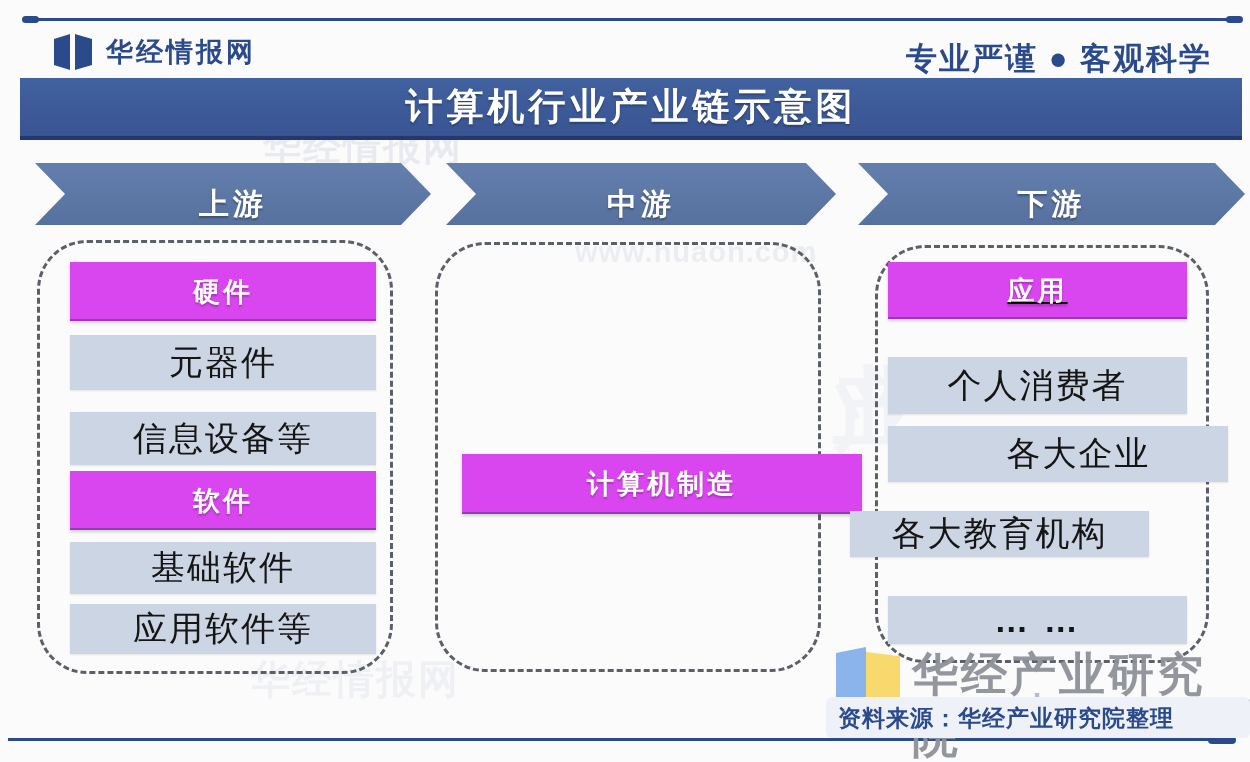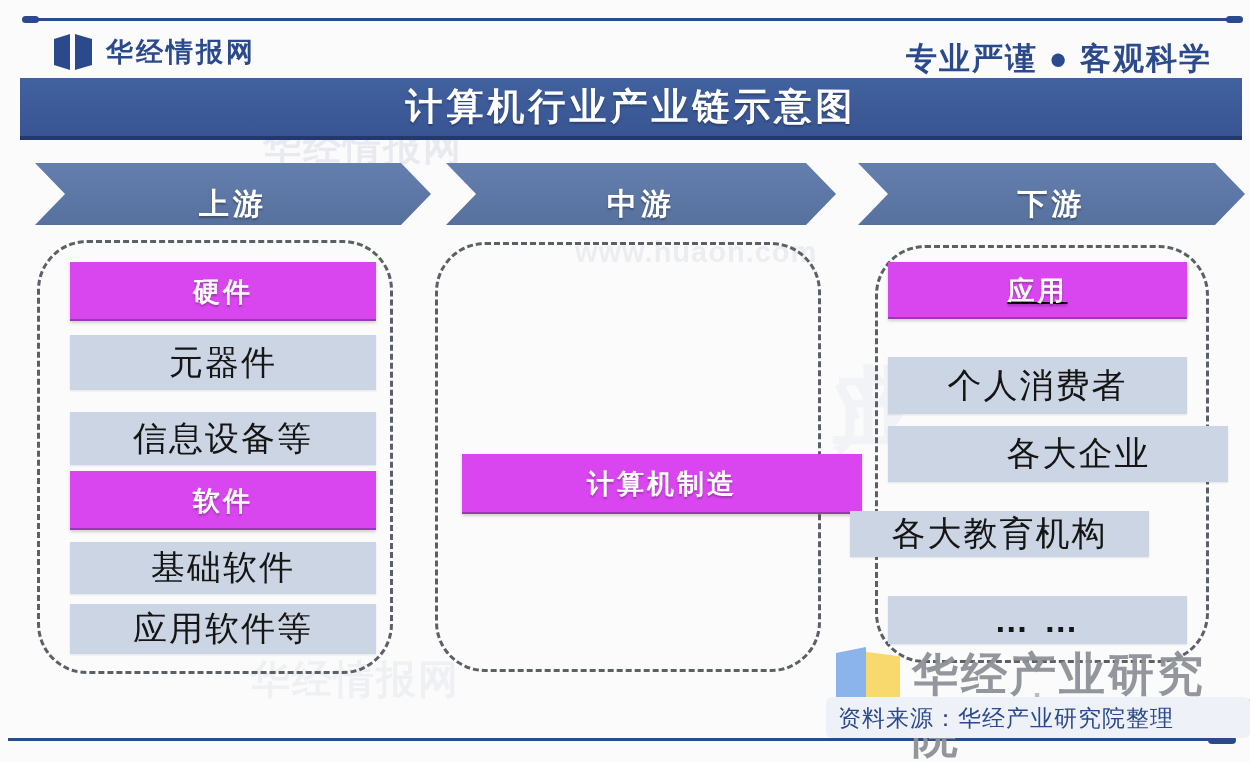--- a/index.html
+++ b/index.html
@@ -61,21 +61,21 @@
   
   .wm-logo{position:absolute;z-index:4;}
   .wm-logo .blue{position:absolute;left:0;top:2px;width:30px;height:64px;background:#8ab4eb;transform:skewY(-11deg);}
   .wm-logo .yellow{position:absolute;left:29px;top:6px;width:35px;height:56px;background:#f8d96e;transform:skewY(7deg);}
   .wm-title{position:absolute;left:912px;top:644px;font-size:46px;font-weight:bold;color:#8e9298;
     letter-spacing:3px;z-index:4;opacity:.95;}
   .wm-url{position:absolute;left:925px;top:688px;font-size:31px;font-weight:bold;color:#b6bdca;
     letter-spacing:7px;z-index:4;}
   .source-band{position:absolute;left:826px;top:697px;width:424px;height:41px;background:#eef1f7;
     border-radius:6px;z-index:4;}
-  .source-text{position:absolute;left:838px;top:703px;font-size:23px;font-weight:normal;color:#2b4a8c;
+  .source-text{position:absolute;left:838px;top:703px;font-size:23px;font-weight:bold;color:#2b4a8c;
     letter-spacing:1px;z-index:5;}
 </style>
 </head>
 <body>
 
 <div class="page">
 
   <div class="rule-cap" style="left:22px;top:16px;width:17px;height:7px;"></div>
   <div class="rule" style="left:30px;top:18px;width:1212px;height:3px;"></div>
   <div class="rule-cap" style="left:1226px;top:16px;width:17px;height:7px;"></div>

